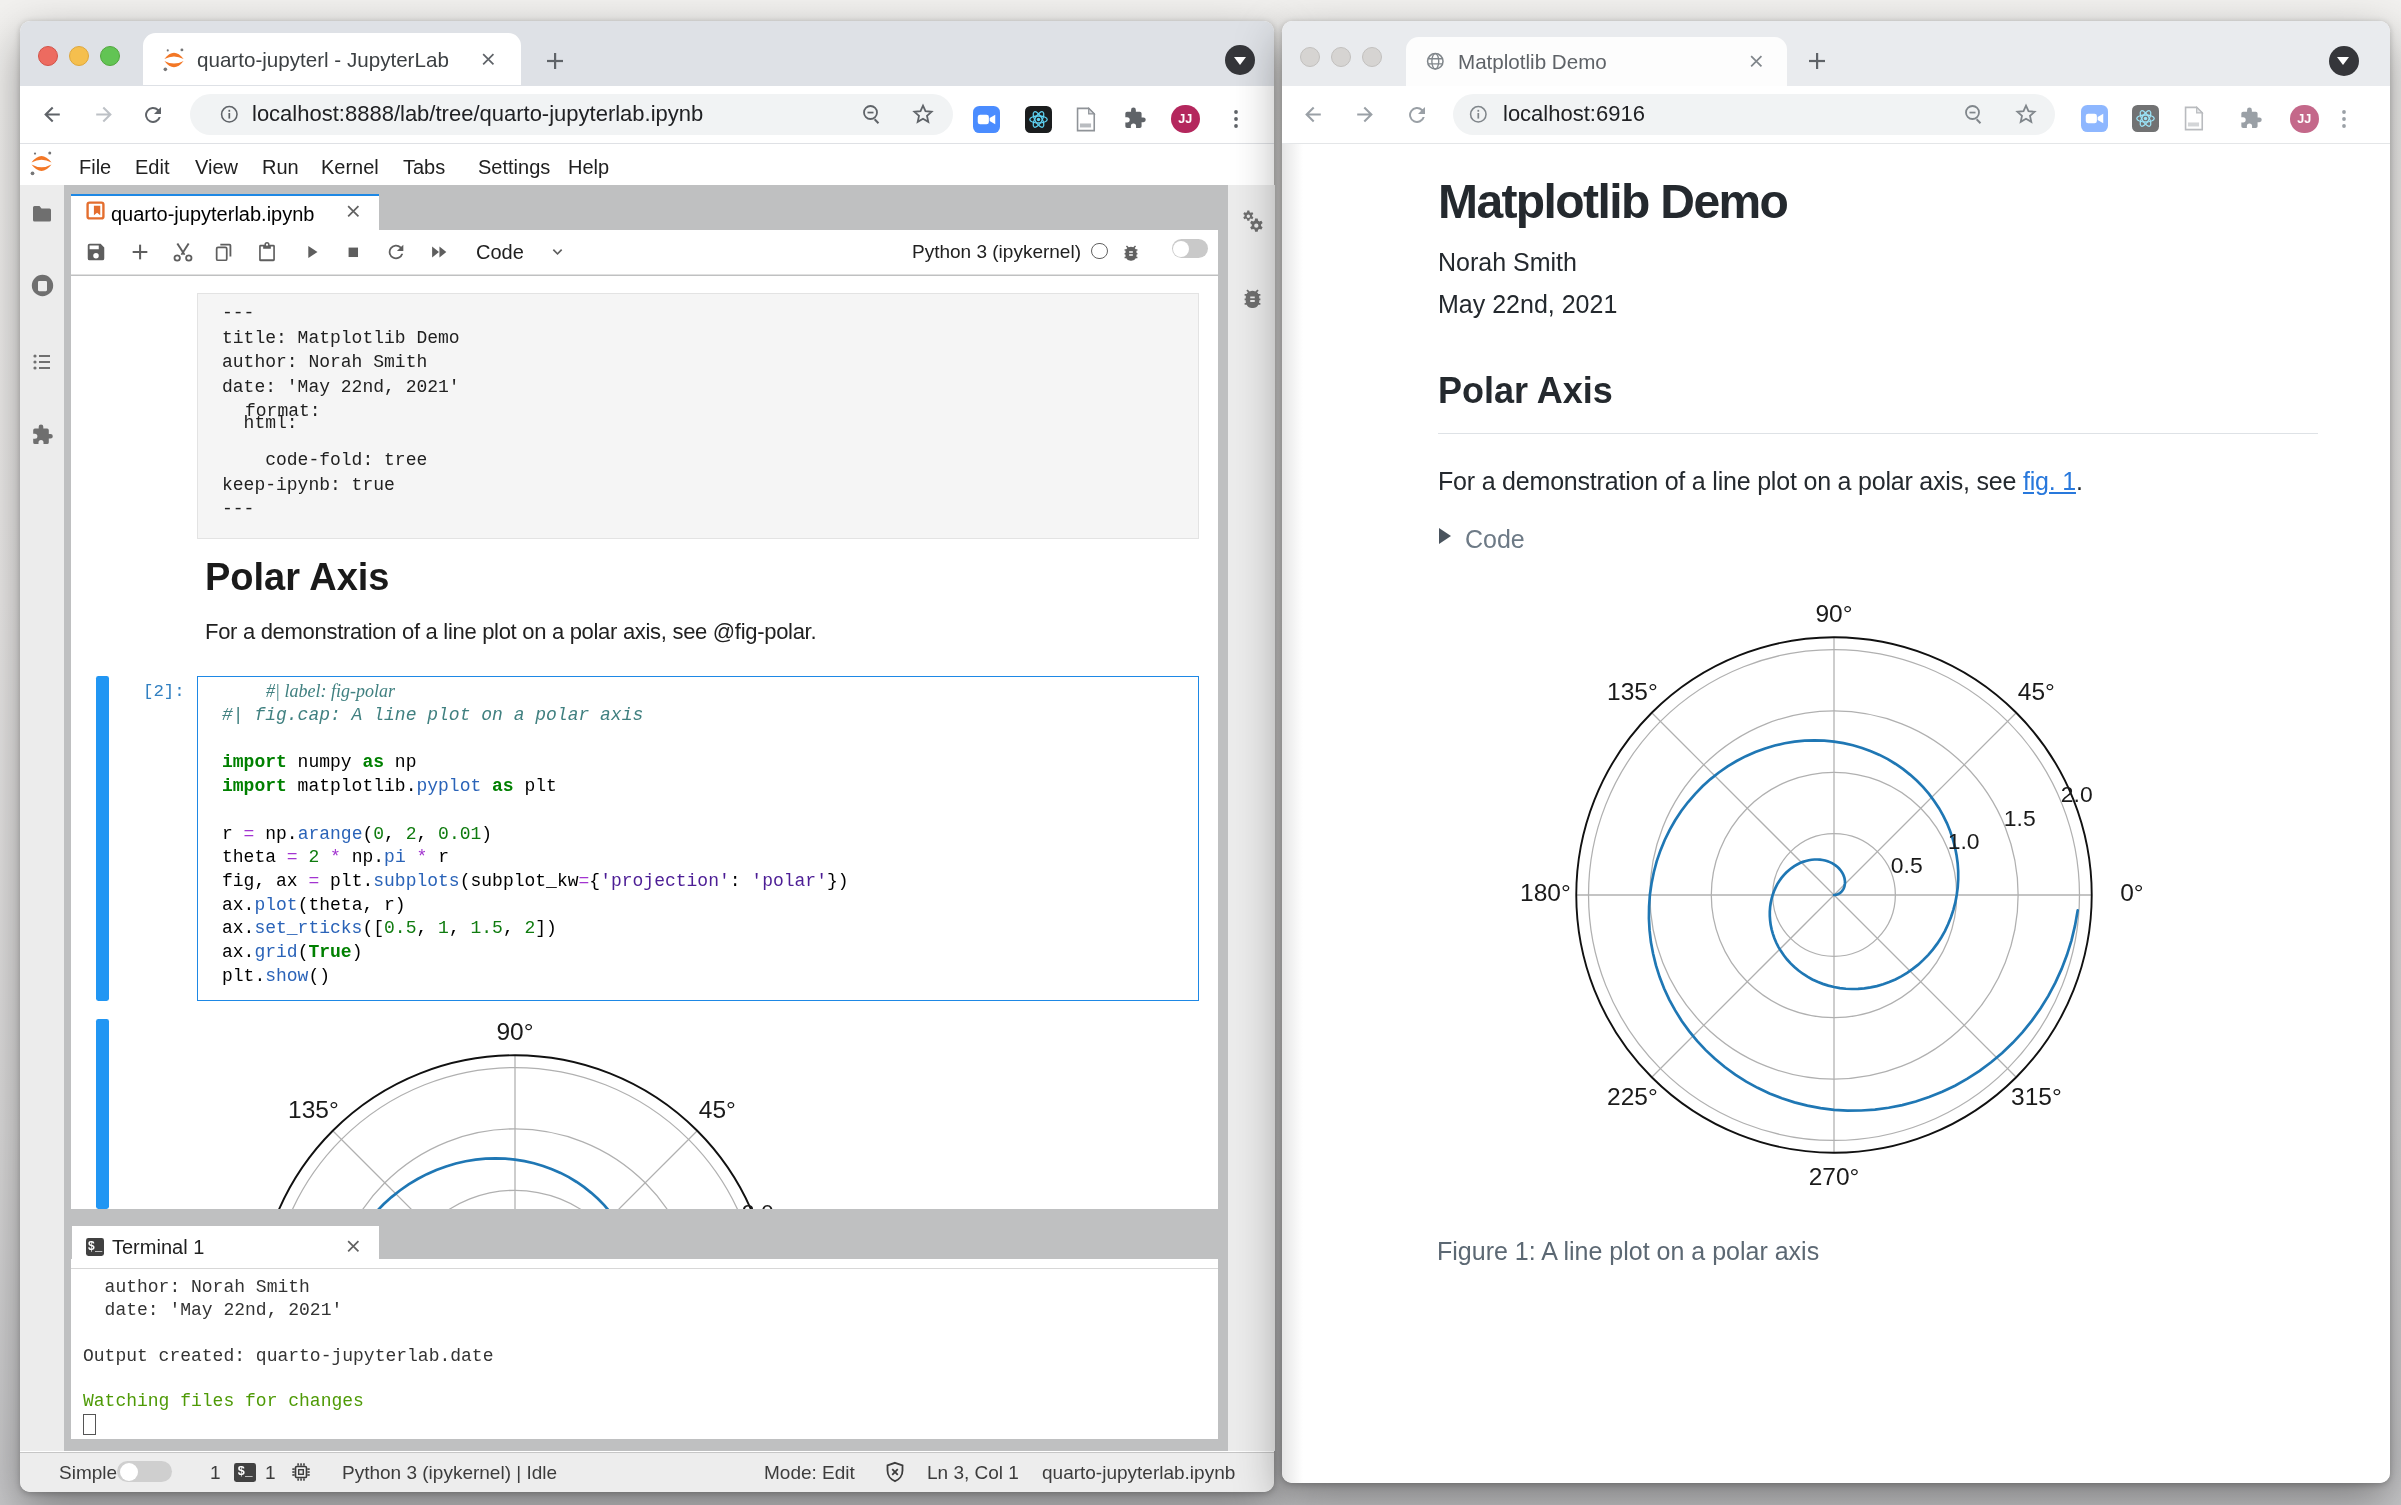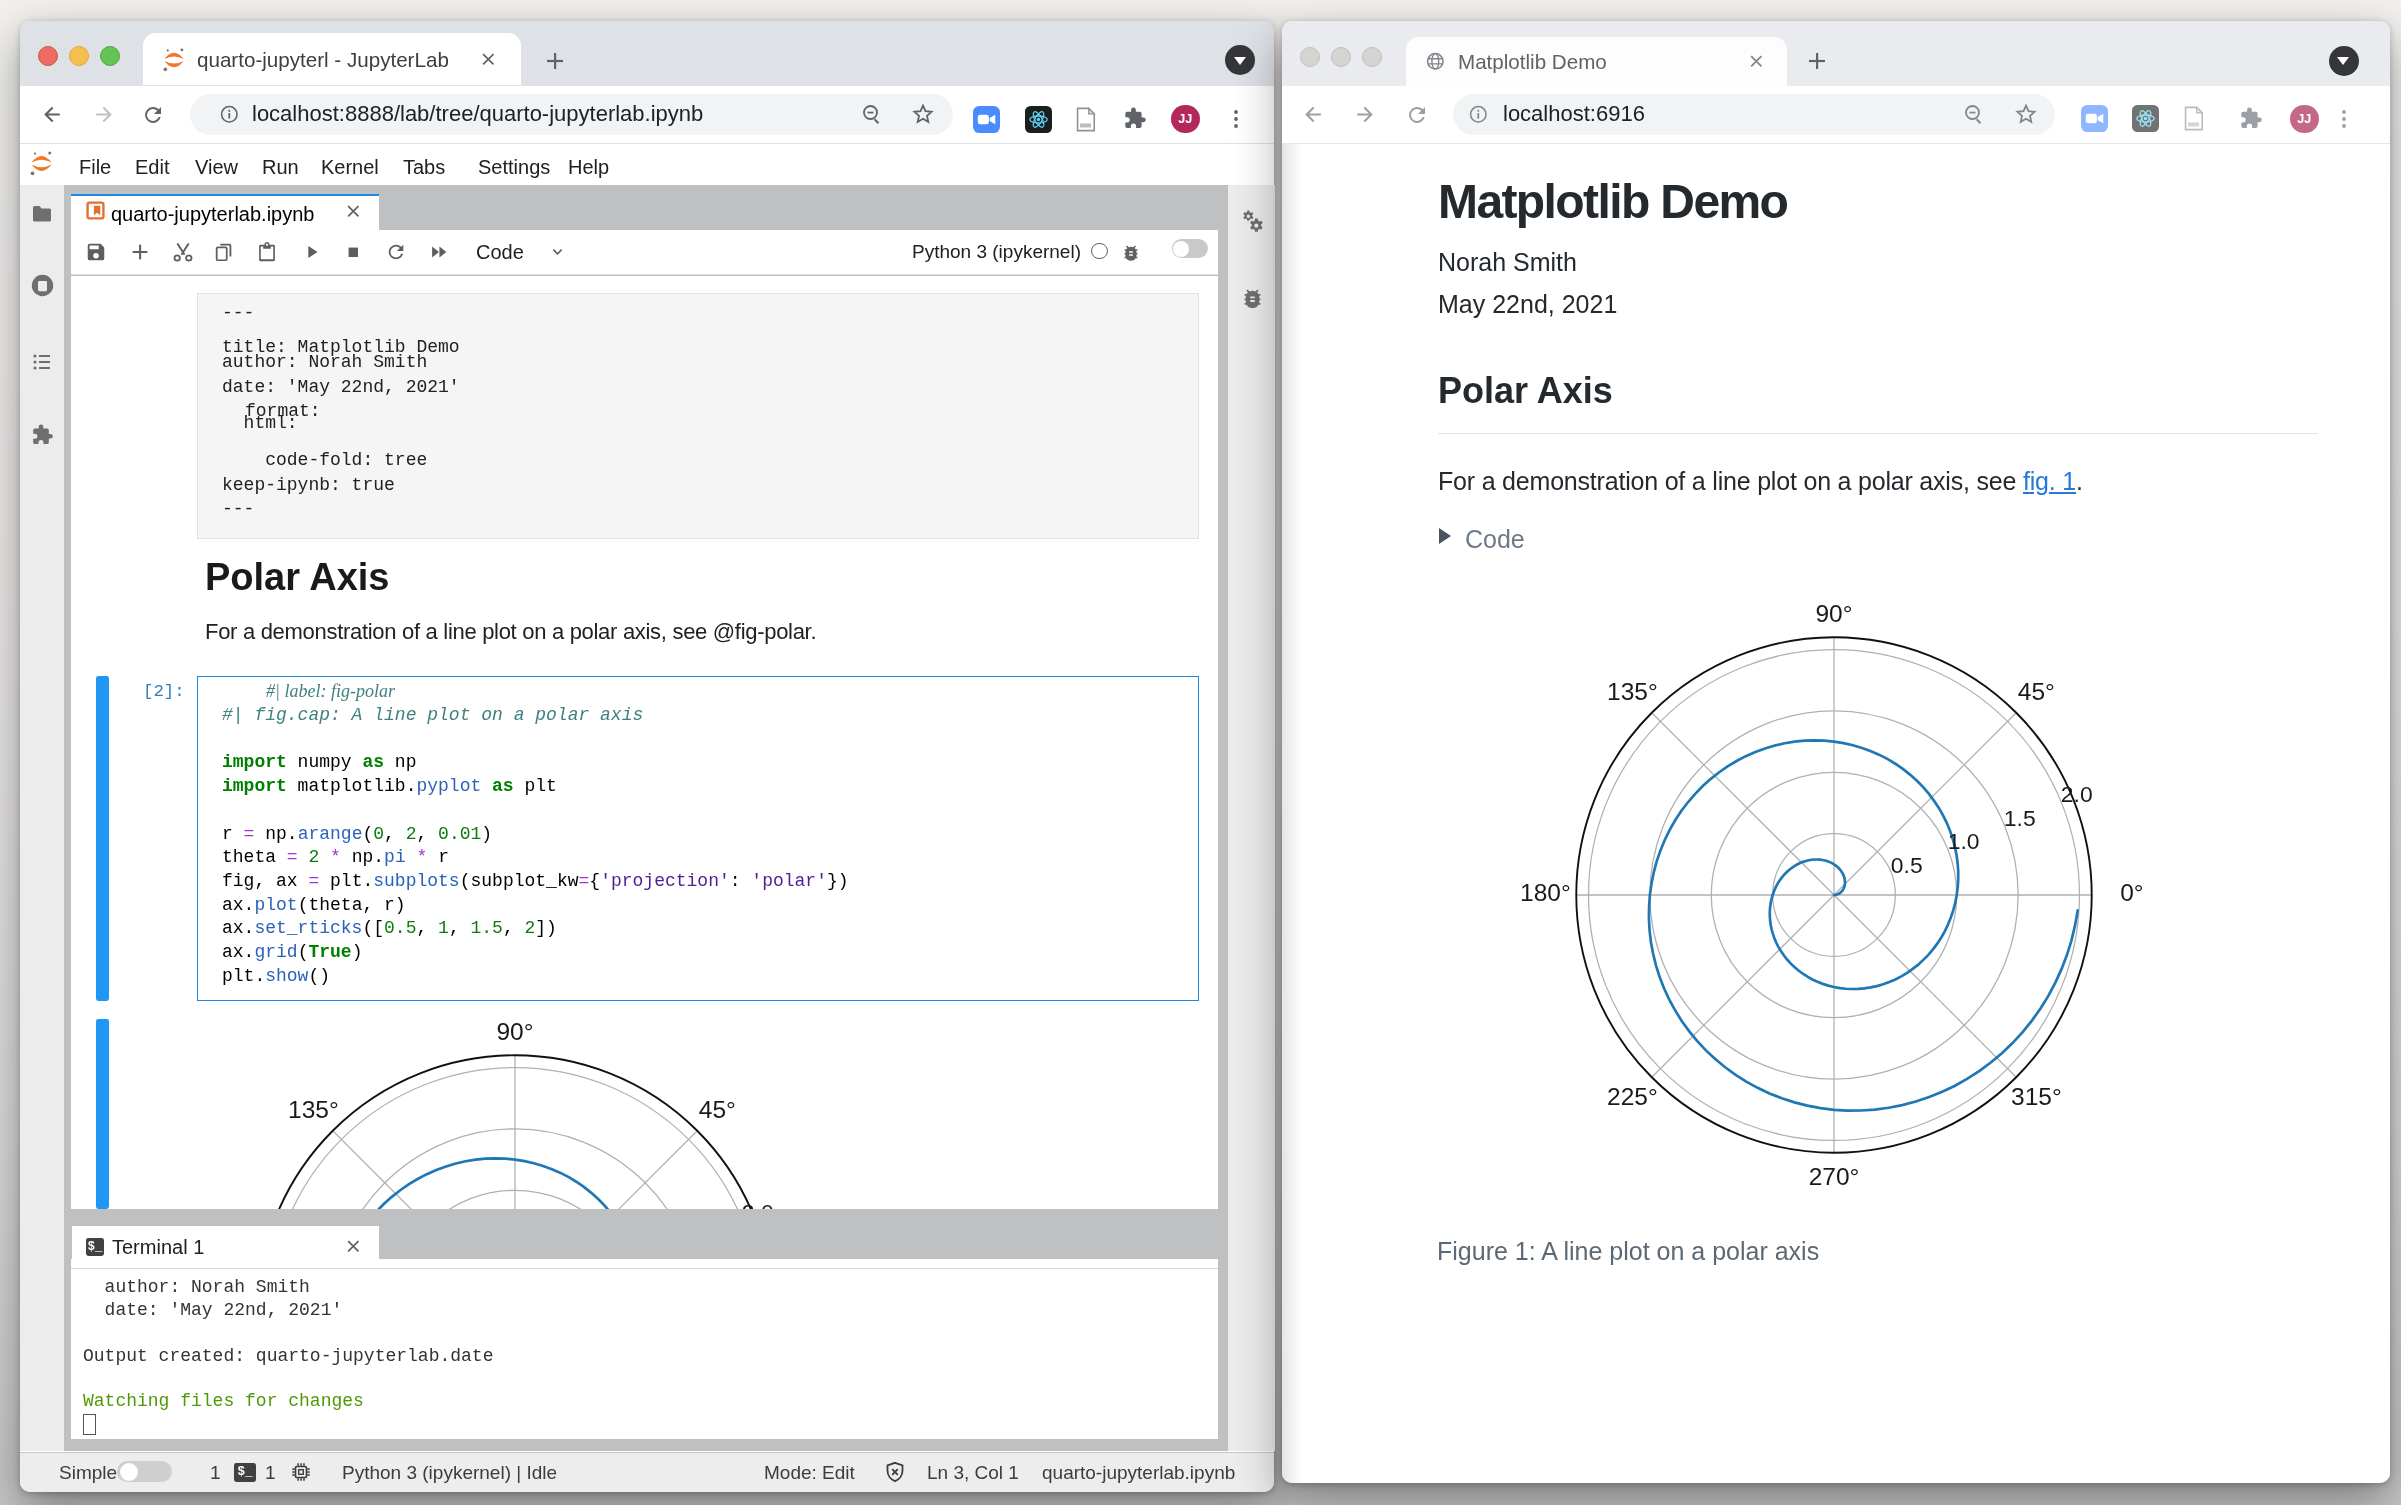--- a/index.html
+++ b/index.html
@@ -251,21 +251,21 @@
     <div class="a" style="left:1100px;top:221px;width:22px;height:22px;color:#616161;opacity:1.0">
       <svg width="22" height="22" viewBox="0 0 24 24" fill="currentColor">
         <path d="M19 8h-1.8a5.4 5.4 0 0 0-1.2-1.5l1.5-1.5-1.1-1.1-1.9 1.9a5 5 0 0 0-5 0L7.6 3.9 6.5 5l1.5 1.5A5.4 5.4 0 0 0 6.8 8H5v1.6h1.2a5.3 5.3 0 0 0-.2 1.2V12H5v1.6h1v1.2a5.3 5.3 0 0 0 .2 1.2H5V17.6h1.8A5.5 5.5 0 0 0 12 20.5 5.5 5.5 0 0 0 17.2 17.6H19V16h-1.2a5.3 5.3 0 0 0 .2-1.2v-1.2h1V12h-1v-1.2a5.3 5.3 0 0 0-.2-1.2H19zM14 15h-4v-1.6h4zm0-3.2h-4V10.2h4z"></path>
       </svg>
     </div>
     <div class="a" style="left:1152px;top:218px;width:36px;height:19px;border-radius:9.5px;background:#c9c9c9"></div>
     <div class="a" style="left:1153px;top:220px;width:16px;height:16px;border-radius:50%;background:#fff"></div>
     <div class="a" style="left:51px;top:255px;width:1147px;height:933px;background:#fff;overflow:hidden">
       <div class="a" style="left:126px;top:17.4px;width:1002px;height:246px;background:#f5f5f5;border:1.6px solid #e3e3e3"></div>
       <div class="a" style="left:151px;top:28.5px;font-size:18px;line-height:1;color:#212121;font-weight:400;white-space:pre;font-family:'Liberation Mono',monospace;">---</div>
-      <div class="a" style="left:151px;top:62px;font-size:18px;line-height:1;color:#212121;font-weight:400;white-space:pre;font-family:'Liberation Mono',monospace;">title: Matplotlib Demo</div>
+      <div class="a" style="left:151px;top:53px;font-size:18px;line-height:1;color:#212121;font-weight:400;white-space:pre;font-family:'Liberation Mono',monospace;">title: Matplotlib Demo</div>
       <div class="a" style="left:151px;top:77px;font-size:18px;line-height:1;color:#212121;font-weight:400;white-space:pre;font-family:'Liberation Mono',monospace;">author: Norah Smith</div>
       <div class="a" style="left:151px;top:102px;font-size:18px;line-height:1;color:#212121;font-weight:400;white-space:pre;font-family:'Liberation Mono',monospace;">date: 'May 22nd, 2021'</div>
       <div class="a" style="left:151px;top:126px;font-size:18px;line-height:1;color:#212121;font-weight:400;white-space:pre;font-family:'Liberation Mono',monospace;margin-left:23px;">format:</div>
       <div class="a" style="left:151px;top:138px;font-size:18px;line-height:1;color:#212121;font-weight:400;white-space:pre;font-family:'Liberation Mono',monospace;">  html:</div>
       <div class="a" style="left:151px;top:175px;font-size:18px;line-height:1;color:#212121;font-weight:400;white-space:pre;font-family:'Liberation Mono',monospace;">    code-fold: tree</div>
       <div class="a" style="left:151px;top:200px;font-size:18px;line-height:1;color:#212121;font-weight:400;white-space:pre;font-family:'Liberation Mono',monospace;">keep-ipynb: true</div>
       <div class="a" style="left:151px;top:224px;font-size:18px;line-height:1;color:#212121;font-weight:400;white-space:pre;font-family:'Liberation Mono',monospace;">---</div>
       <div class="a" style="left:134px;top:282px;font-size:38px;line-height:1;color:#1a1a1a;font-weight:700;white-space:pre;">Polar Axis</div>
       <div class="a" style="left:134px;top:345px;font-size:22px;line-height:1;color:#212121;font-weight:400;white-space:pre;letter-spacing:-0.3px;">For a demonstration of a line plot on a polar axis, see @fig-polar.</div>
       <div class="a" style="left:126px;top:400px;width:1002px;height:325px;background:#fff;border:1.6px solid #1e88e5"></div>

